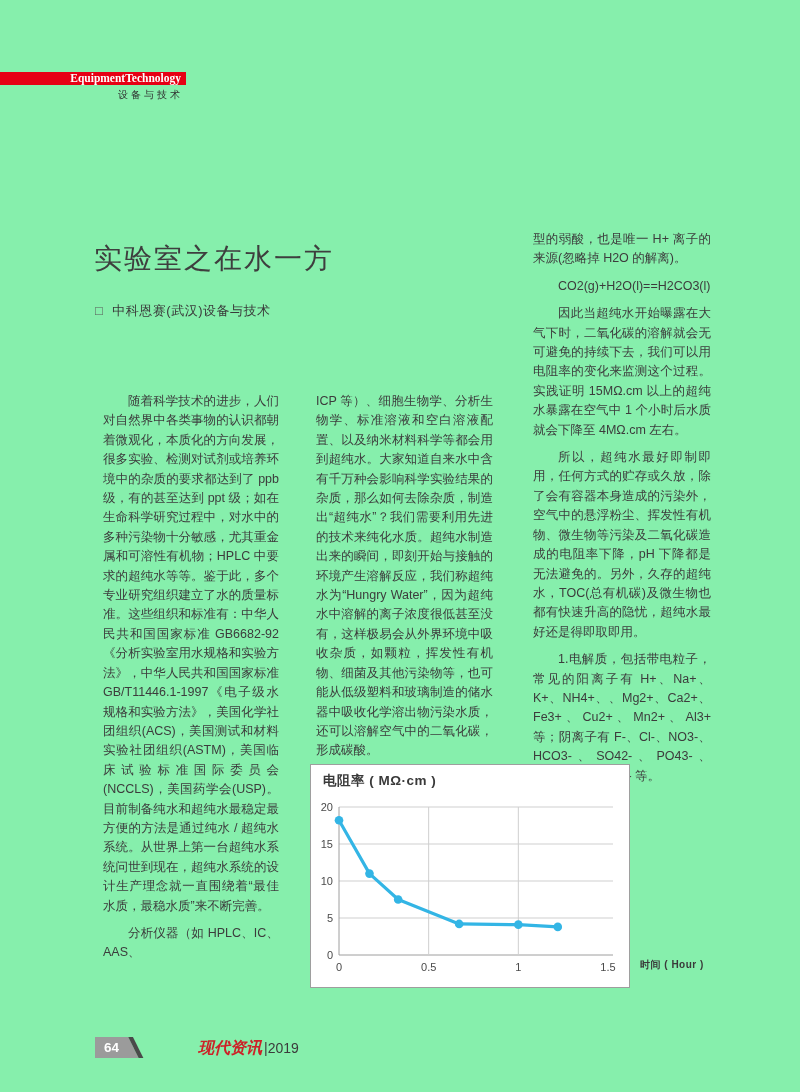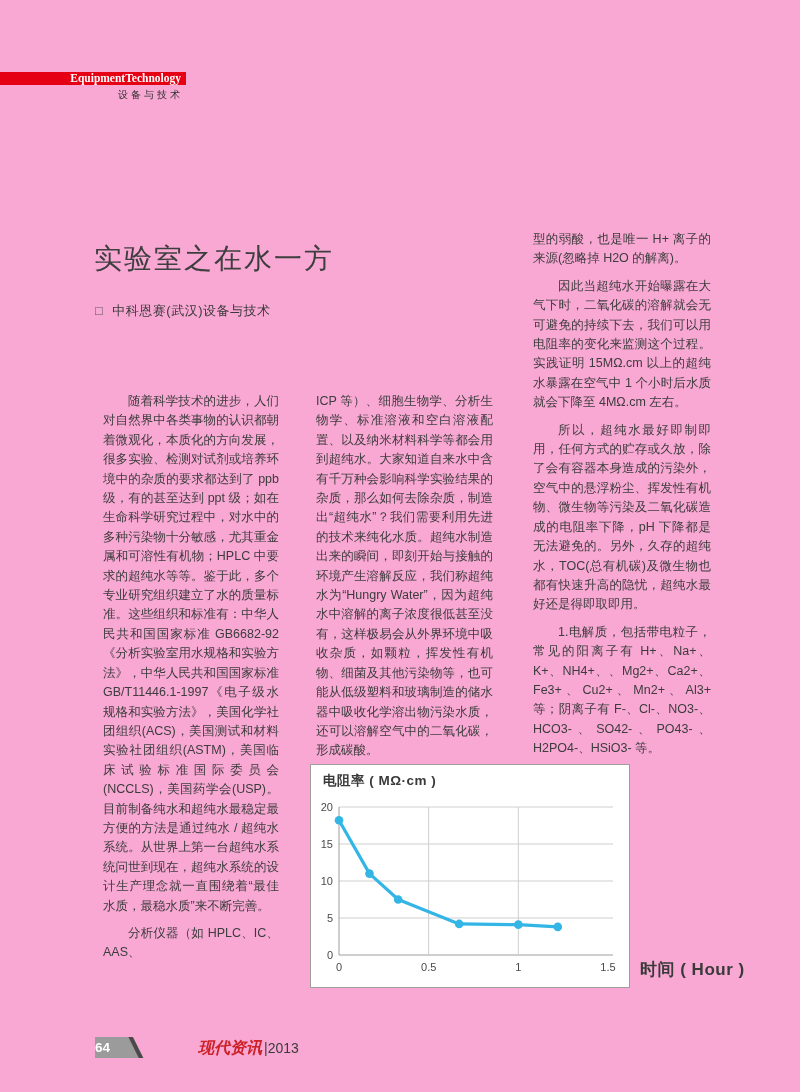--- a/index.html
+++ b/index.html
@@ -1,17 +1,17 @@
 <!DOCTYPE html>
 <html><head>
 <meta charset="utf-8">
 <style>
   html,body{margin:0;padding:0;background:#e9e9e9;}
   .page{
-    position:relative;width:800px;height:1092px;background:#f9a8d4;
+    position:relative;width:800px;height:1092px;background:#86efac;
     font-family:"Liberation Sans","DejaVu Sans",sans-serif;
     overflow:hidden;margin:0 auto;
   }
   
   .masthead-bar{
     position:absolute;left:0;top:72px;width:186px;height:13px;
     background:#e60014;color:#ffffff;text-align:right;
     font-family:"Liberation Serif","DejaVu Serif",serif;
     font-weight:bold;font-size:11.5px;line-height:13px;padding-right:5px;
     box-sizing:border-box;
@@ -41,30 +41,30 @@
   .chart-box{
     position:absolute;left:310px;top:764px;width:318px;height:222px;
     border:1px solid #9e9e9e;background:#ffffff;box-sizing:content-box;
   }
   .chart-title{
     position:absolute;left:12px;top:7px;font-size:13.5px;font-weight:bold;
     color:#3a3a3a;letter-spacing:0.5px;
   }
   .chart-box svg{position:absolute;left:0;top:0;}
   .chart-xlabel{
-    position:absolute;left:640px;top:958px;font-size:17px;font-weight:bold;
+    position:absolute;left:640px;top:958px;font-size:10px;font-weight:bold;
     color:#3a3a3a;letter-spacing:0.5px;
   }
   
   .footer-badge{position:absolute;left:95px;top:1037px;width:52px;height:21px;}
   .footer-badge .b-gray{
     position:absolute;left:0;top:0;width:100%;height:100%;
     background:#9b9b9b;clip-path:polygon(0 0,64% 0,84% 100%,0 100%);
     color:#ffffff;font-size:13.5px;font-weight:bold;line-height:21px;
-    text-align:left;box-sizing:border-box;
+    text-align:left;padding-left:9px;box-sizing:border-box;
   }
   .footer-badge .b-dark{
     position:absolute;left:0;top:0;width:100%;height:100%;
     background:#4a4a4a;clip-path:polygon(64% 0,73% 0,93% 100%,84% 100%);
   }
   .footer-line{
     position:absolute;left:160px;top:1038px;font-size:14px;color:#3b3b3b;
     white-space:nowrap;
   }
   .footer-line .mag{
@@ -90,20 +90,21 @@
   <div class="col col1">
       <p class="indent">随着科学技术的进步，人们对自然界中各类事物的认识都朝着微观化，本质化的方向发展，很多实验、检测对试剂或培养环境中的杂质的要求都达到了 ppb 级，有的甚至达到 ppt 级；如在生命科学研究过程中，对水中的多种污染物十分敏感，尤其重金属和可溶性有机物；HPLC 中要求的超纯水等等。鉴于此，多个专业研究组织建立了水的质量标准。这些组织和标准有：中华人民共和国国家标准 GB6682-92《分析实验室用水规格和实验方法》，中华人民共和国国家标准 GB/T11446.1-1997《电子级水规格和实验方法》，美国化学社团组织(ACS)，美国测试和材料实验社团组织(ASTM)，美国临床试验标准国际委员会(NCCLS)，美国药学会(USP)。目前制备纯水和超纯水最稳定最方便的方法是通过纯水 / 超纯水系统。从世界上第一台超纯水系统问世到现在，超纯水系统的设计生产理念就一直围绕着“最佳水质，最稳水质”来不断完善。</p>
       <p class="indent">分析仪器（如 HPLC、IC、AAS、</p>
     </div>
   <div class="col col2">
       <p class="">ICP 等）、细胞生物学、分析生物学、标准溶液和空白溶液配置、以及纳米材料科学等都会用到超纯水。大家知道自来水中含有千万种会影响科学实验结果的杂质，那么如何去除杂质，制造出“超纯水”？我们需要利用先进的技术来纯化水质。超纯水制造出来的瞬间，即刻开始与接触的环境产生溶解反应，我们称超纯水为“Hungry Water”，因为超纯水中溶解的离子浓度很低甚至没有，这样极易会从外界环境中吸收杂质，如颗粒，挥发性有机物、细菌及其他污染物等，也可能从低级塑料和玻璃制造的储水器中吸收化学溶出物污染水质，还可以溶解空气中的二氧化碳，形成碳酸。</p>
       <p class="indent">碳酸是一种弱酸，但由于超纯水中无任何主导型的相对强酸、强碱、共轭酸、共轭碱，碳酸就成为了唯一主导</p>
     </div>
   <div class="col col3">
       <p class="">型的弱酸，也是唯一 H+ 离子的来源(忽略掉 H2O 的解离)。</p>
+      <p class="indent">CO2(g)+H2O(l)==H2CO3(l)</p>
       <p class="indent">因此当超纯水开始曝露在大气下时，二氧化碳的溶解就会无可避免的持续下去，我们可以用电阻率的变化来监测这个过程。实践证明 15MΩ.cm 以上的超纯水暴露在空气中 1 个小时后水质就会下降至 4MΩ.cm 左右。</p>
       <p class="indent">所以，超纯水最好即制即用，任何方式的贮存或久放，除了会有容器本身造成的污染外，空气中的悬浮粉尘、挥发性有机物、微生物等污染及二氧化碳造成的电阻率下降，pH 下降都是无法避免的。另外，久存的超纯水，TOC(总有机碳)及微生物也都有快速升高的隐忧，超纯水最好还是得即取即用。</p>
       <p class="indent">1.电解质，包括带电粒子，常见的阳离子有 H+、Na+、K+、NH4+、、Mg2+、Ca2+、Fe3+、Cu2+、Mn2+、Al3+ 等；阴离子有 F-、Cl-、NO3-、HCO3-、SO42-、PO43-、H2PO4-、HSiO3- 等。</p>
     </div>
 
   <div class="chart-box">
     <svg width="318" height="222" viewBox="0 0 318 222">
         <line x1="28" y1="190" x2="302" y2="190" stroke="#9e9e9e" stroke-width="1"></line>
         <text x="22" y="194" text-anchor="end" font-size="11" fill="#4a4a4a">0</text>
         <line x1="28" y1="153" x2="302" y2="153" stroke="#cfcfcf" stroke-width="1"></line>
@@ -131,16 +132,16 @@
       </svg>
     <div class="chart-title">电阻率 ( MΩ·cm )</div>
   </div>
   <div class="chart-xlabel">时间 ( Hour )</div>
 
   <div class="footer-badge">
     <div class="b-gray">64</div>
     <div class="b-dark"></div>
   </div>
   <div class="footer-line">
-    <span class="mag">现代资讯</span><span>|2013</span>
+    <span class="mag">现代资讯</span><span>|2019</span>
   </div>
 
 </div>
 
 </body></html>

